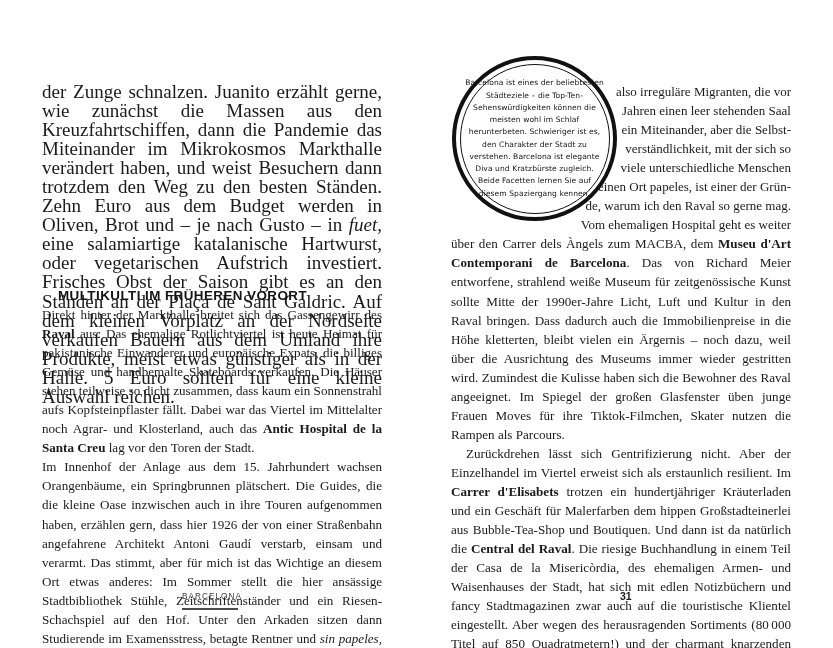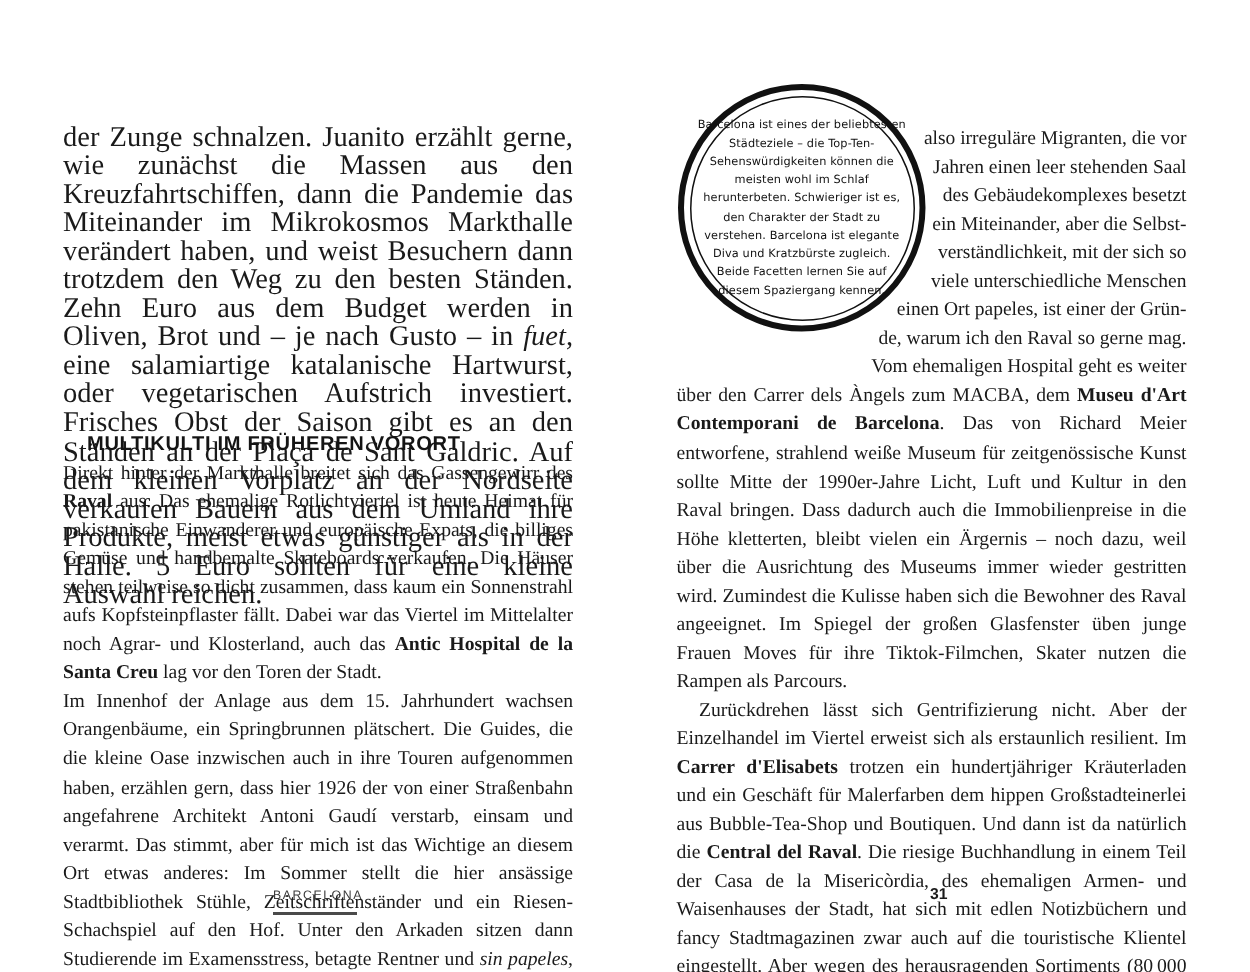--- a/index.html
+++ b/index.html
@@ -181,21 +181,20 @@
     <div class="circle-text">
       <span>Barcelona ist eines der beliebtesten Städteziele – die Top-Ten-Sehenswürdigkeiten können die meisten wohl im Schlaf herunterbeten. Schwieriger ist es, den Charakter der Stadt zu verstehen. Barcelona ist elegante Diva und Kratzbürste zugleich. Beide Facetten lernen Sie auf diesem Spaziergang kennen.</span>
     </div>
   </div>
 
   <div class="right-wrap-block">
 
     <div>
       <span class="wrapline">also irreguläre Migranten, die vor</span>
       <span class="wrapline">Jahren einen leer stehenden Saal</span>
-      <span class="wrapline">des  Gebäudekomplexes  besetzt</span>
       <span class="wrapline">ein Miteinander, aber die Selbst-</span>
       <span class="wrapline">verständlichkeit, mit der sich so</span>
       <span class="wrapline">viele  unterschiedliche  Menschen</span>
       <span class="wrapline">einen Ort papeles, ist einer der Grün-</span>
       <span class="wrapline">de, warum ich den Raval so gerne mag.</span>
       <span class="wrapline">Vom ehemaligen Hospital geht es weiter</span>
     </div>
 
     <p style="margin:0;">über den Carrer dels Àngels zum MACBA, dem <b>Museu d'Art Contemporani de Barcelona</b>. Das von Richard Meier entworfene, strahlend weiße Museum für zeitgenössische Kunst sollte Mitte der 1990er-Jahre Licht, Luft und Kultur in den Raval bringen. Dass dadurch auch die Immobilienpreise in die Höhe kletterten, bleibt vielen ein Ärgernis – noch dazu, weil über die Ausrichtung des Museums immer wieder gestritten wird. Zumindest die Kulisse haben sich die Bewohner des Raval angeeignet. Im Spiegel der großen Glasfenster üben junge Frauen Moves für ihre Tiktok-Filmchen, Skater nutzen die Rampen als Parcours.</p>
 

